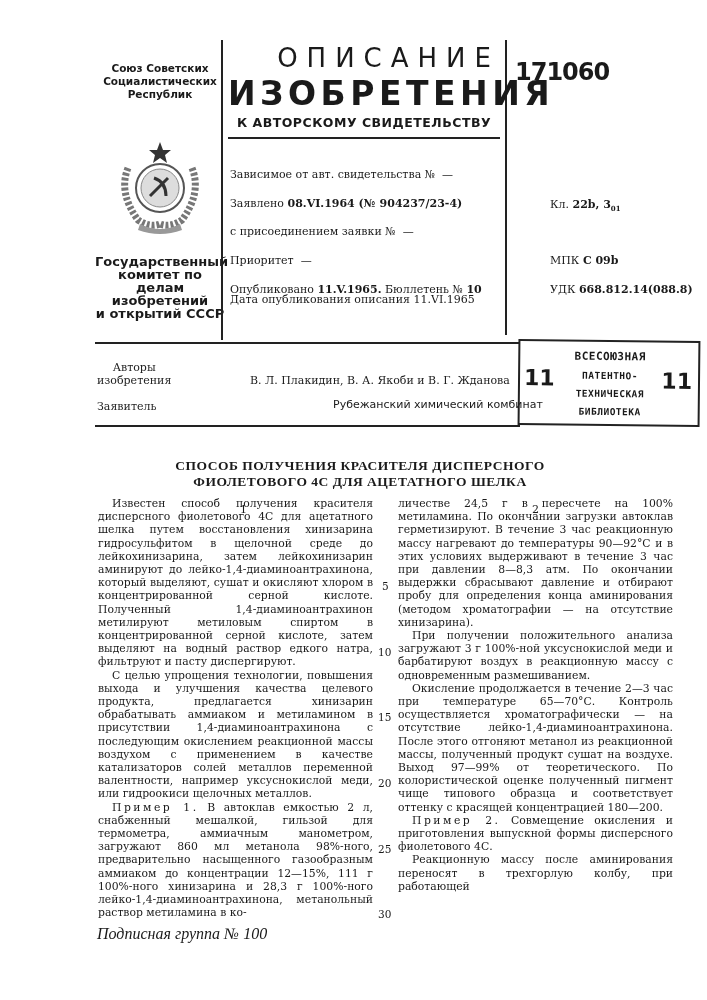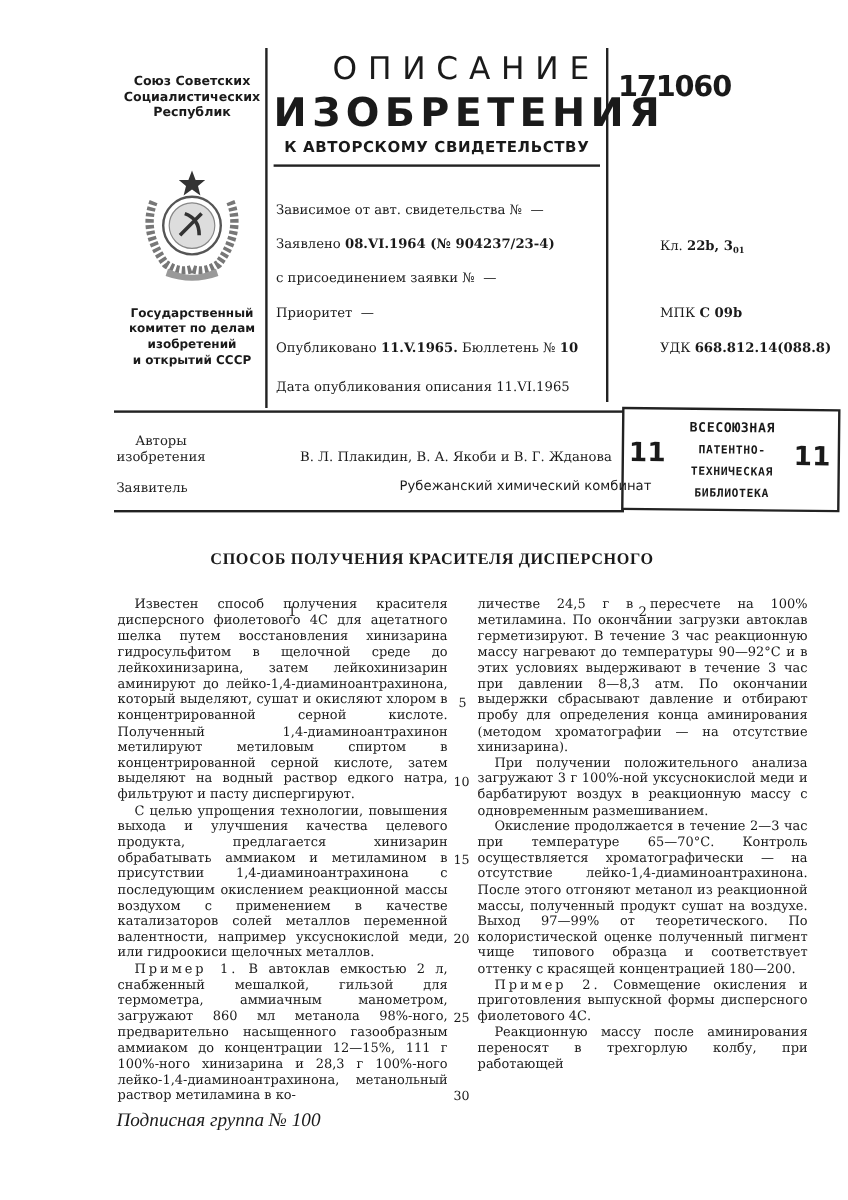--- a/index.html
+++ b/index.html
@@ -5,21 +5,21 @@
   html, body { margin:0; padding:0; background:#fff; }
   body { width:707px; height:1000px; position:relative; overflow:hidden; color:#1a1a1a;
          font-family:"DejaVu Serif", serif; }
   .abs { position:absolute; }
   .sans { font-family:"DejaVu Sans", sans-serif; }
   .serif { font-family:"Liberation Serif", serif; }
 
   
   .country { left:95px; top:62px; width:130px; text-align:center; font-size:10.5px; font-weight:bold; line-height:13px; }
   .emblem { left:110px; top:138px; width:100px; height:100px; }
-  .committee { left:95px; top:255px; width:130px; text-align:center; font-size:10px; font-weight:bold; line-height:13px; }
+  .committee { left:95px; top:255px; width:130px; text-align:center; font-size:13px; font-weight:bold; line-height:13px; }
 
   .vrule1 { left:221px; top:40px; width:2px; height:300px; background:#222; }
   .vrule2 { left:505px; top:40px; width:2px; height:295px; background:#222; }
 
   .title1 { left:228px; top:40px; width:272px; font-size:26px; font-weight:normal; letter-spacing:9px; line-height:36px;text-align:right; }
   .title2 { left:228px; top:76px; width:272px; font-size:33px; font-weight:bold; letter-spacing:4.5px; line-height:36px; }
   .subtitle { left:228px; top:115px; width:272px; font-size:12.5px; font-weight:bold; letter-spacing:.5px; text-align:center; }
   .subrule { left:228px; top:137px; width:272px; height:2px; background:#222; }
   .patno { left:515px; top:58px; font-size:24px; font-weight:bold; letter-spacing:-1px; }
 
@@ -97,21 +97,21 @@
 </div>
 <div class="abs meta" style="top:225px">
   <span>с присоединением заявки №</span>&nbsp;&nbsp;<span>—</span>
 </div>
 <div class="abs meta" style="top:254px">
   <span>Приоритет</span>&nbsp;&nbsp;<span>—</span>
 </div>
 <div class="abs meta" style="top:283px">
   <span>Опубликовано</span> <b>11.V.1965.</b> <span>Бюллетень №</span> <b>10</b>
 </div>
-<div class="abs meta" style="top:316px">
+<div class="abs meta" style="top:293px">
   <span>Дата опубликования описания</span> <span>11.VI.1965</span>
 </div>
 
 <div class="abs cls" style="top:198px">
   <span>Кл.</span> <b>22b, 3</b><sub>01</sub>
 </div>
 <div class="abs cls" style="top:254px">
   <span>МПК</span> <b>С 09b</b>
 </div>
 <div class="abs cls" style="top:283px">
@@ -133,20 +133,21 @@
   <span class="l11">11</span>
   <span class="r11">11</span>
   <div class="st" style="top:8px; font-size:11px;">ВСЕСОЮЗНАЯ</div>
   <div class="st" style="top:28px">ПАТЕНТНО-</div>
   <div class="st" style="top:46px">ТЕХНИЧЕСКАЯ</div>
   <div class="st" style="top:64px">БИБЛИОТЕКА</div>
 </div>
 
 <div class="abs doctitle serif">
   <div>СПОСОБ ПОЛУЧЕНИЯ КРАСИТЕЛЯ ДИСПЕРСНОГО</div>
+  <div>ФИОЛЕТОВОГО 4С ДЛЯ АЦЕТАТНОГО ШЕЛКА</div>
 </div>
 <div class="abs colnum" style="left:240px">1</div>
 <div class="abs colnum" style="left:532px">2</div>
 
 <div class="abs col col1" id="col1">
     <p class="ind">Известен способ получения красителя дисперсного фиолетового 4С для ацетатного шелка путем восстановления хинизарина гидросульфитом в щелочной среде до лейкохинизарина, затем лейкохинизарин аминируют до лейко-1,4-диаминоантрахинона, который выделяют, сушат и окисляют хлором в концентрированной серной кислоте. Полученный 1,4-диаминоантрахинон метилируют метиловым спиртом в концентрированной серной кислоте, затем выделяют на водный раствор едкого натра, фильтруют и пасту диспергируют.</p>
     <p class="ind">С целью упрощения технологии, повышения выхода и улучшения качества целевого продукта, предлагается хинизарин обрабатывать аммиаком и метиламином в присутствии 1,4-диаминоантрахинона с последующим окислением реакционной массы воздухом с применением в качестве катализаторов солей металлов переменной валентности, например уксуснокислой меди, или гидроокиси щелочных металлов.</p>
     <p class="ind"><span class="spaced">Пример 1.</span> В автоклав емкостью 2 л, снабженный мешалкой, гильзой для термометра, аммиачным манометром, загружают 860 мл метанола 98%-ного, предварительно насыщенного газообразным аммиаком до концентрации 12—15%, 111 г 100%-ного хинизарина и 28,3 г 100%-ного лейко-1,4-диаминоантрахинона, метанольный раствор метиламина в ко-</p>
   </div>
 <div class="abs col col2" id="col2">

